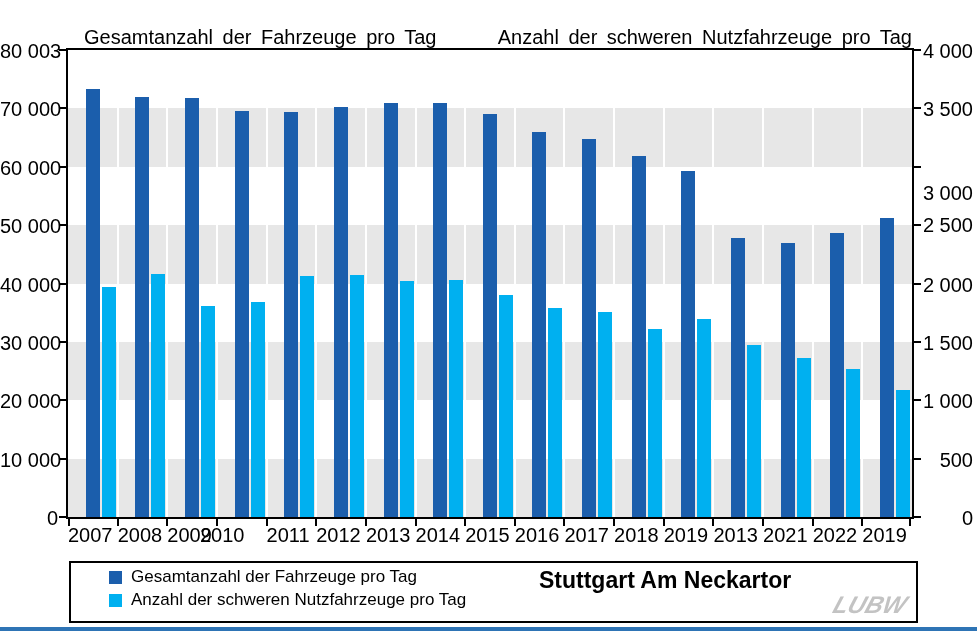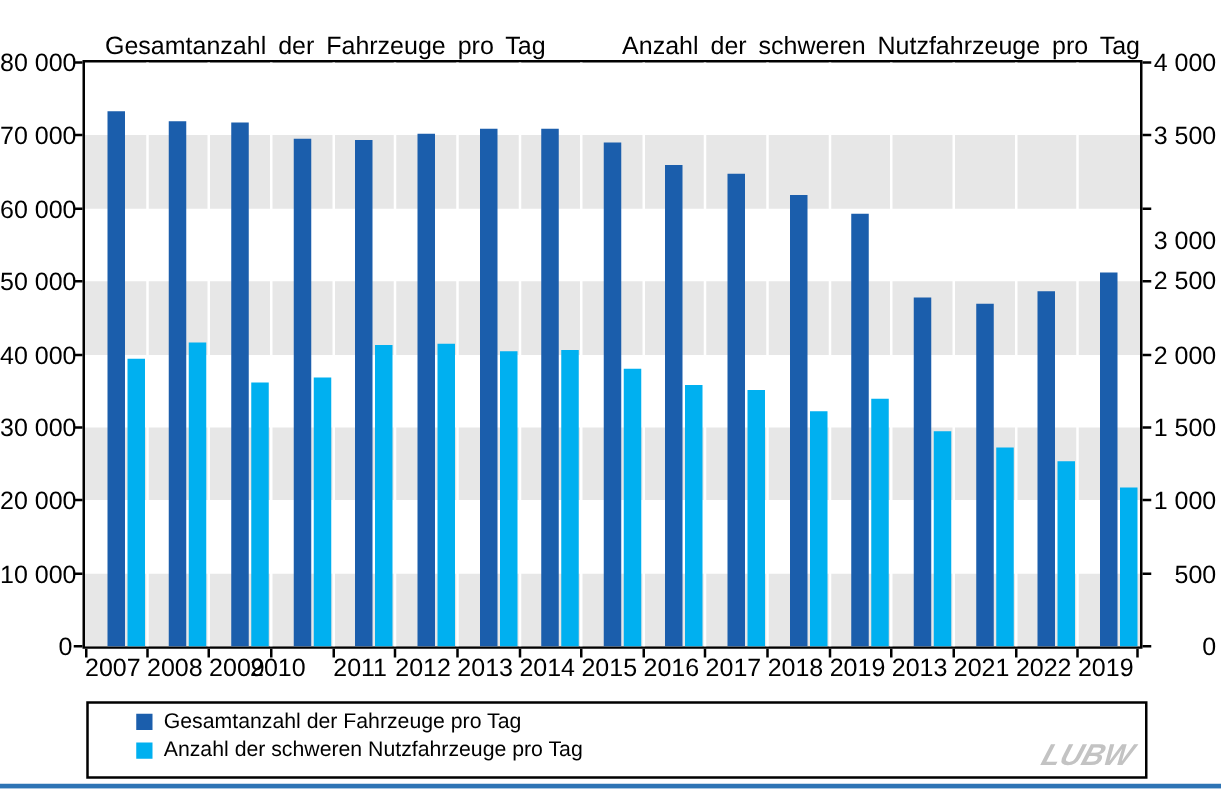--- a/index.html
+++ b/index.html
@@ -135,21 +135,21 @@
       <div class="tick" style="left: 545.118px; top: 469px; width: 2px; height: 7px;"></div>
       <div class="tick" style="left: 594.765px; top: 469px; width: 2px; height: 7px;"></div>
       <div class="tick" style="left: 644.412px; top: 469px; width: 2px; height: 7px;"></div>
       <div class="tick" style="left: 694.059px; top: 469px; width: 2px; height: 7px;"></div>
       <div class="tick" style="left: 743.706px; top: 469px; width: 2px; height: 7px;"></div>
       <div class="tick" style="left: 793.353px; top: 469px; width: 2px; height: 7px;"></div>
       <div class="tick" style="left: 841px; top: 469px; width: 2px; height: 7px;"></div>
     </div>
 
   <div id="y-left" class="ylabels">
-      <span style="top: -10px;">80 000</span>
+      <span style="top: -10px;">80 003</span>
       <span style="top: 48.375px;">70 000</span>
       <span style="top: 106.75px;">60 000</span>
       <span style="top: 165.125px;">50 000</span>
       <span style="top: 223.5px;">40 000</span>
       <span style="top: 281.875px;">30 000</span>
       <span style="top: 340.25px;">20 000</span>
       <span style="top: 398.625px;">10 000</span>
       <span style="top: 457px;">0</span>
     </div>
   <div id="y-right" class="ylabels">
@@ -187,18 +187,19 @@
     <div id="legend">
         <div class="legend-row" style="top: 6px;">
           <div class="legend-swatch" style="background: rgb(27, 94, 172);"></div>
           <span class="legend-label">Gesamtanzahl der Fahrzeuge pro Tag</span>
         </div>
         <div class="legend-row" style="top: 29px;">
           <div class="legend-swatch" style="background: rgb(0, 176, 240);"></div>
           <span class="legend-label">Anzahl der schweren Nutzfahrzeuge pro Tag</span>
         </div>
       </div>
+    <div id="station-name">Stuttgart Am Neckartor</div>
     <div id="lubw-logo" style="color: rgb(195, 195, 195);">LUBW</div>
   </div>
 
   <div id="bottom-rule" style="background: rgb(46, 116, 181);"></div>
 
 </div>
 
 </body></html>

